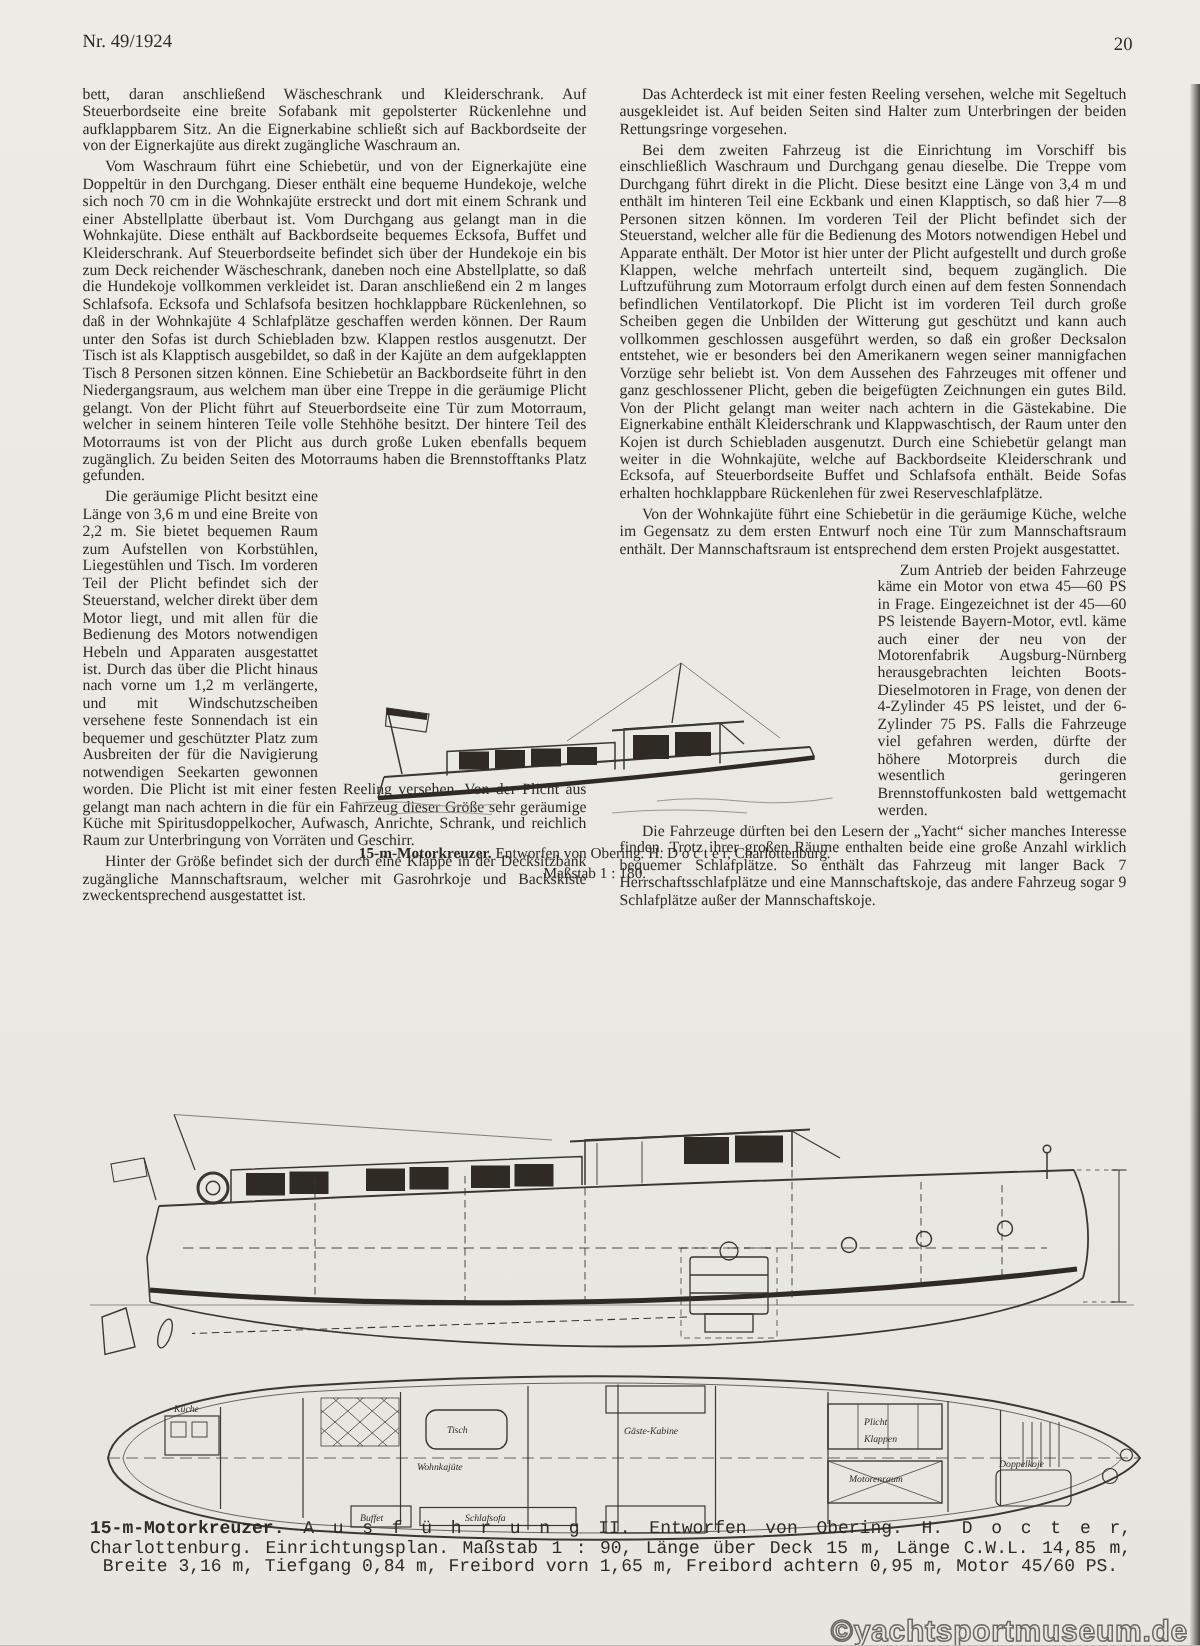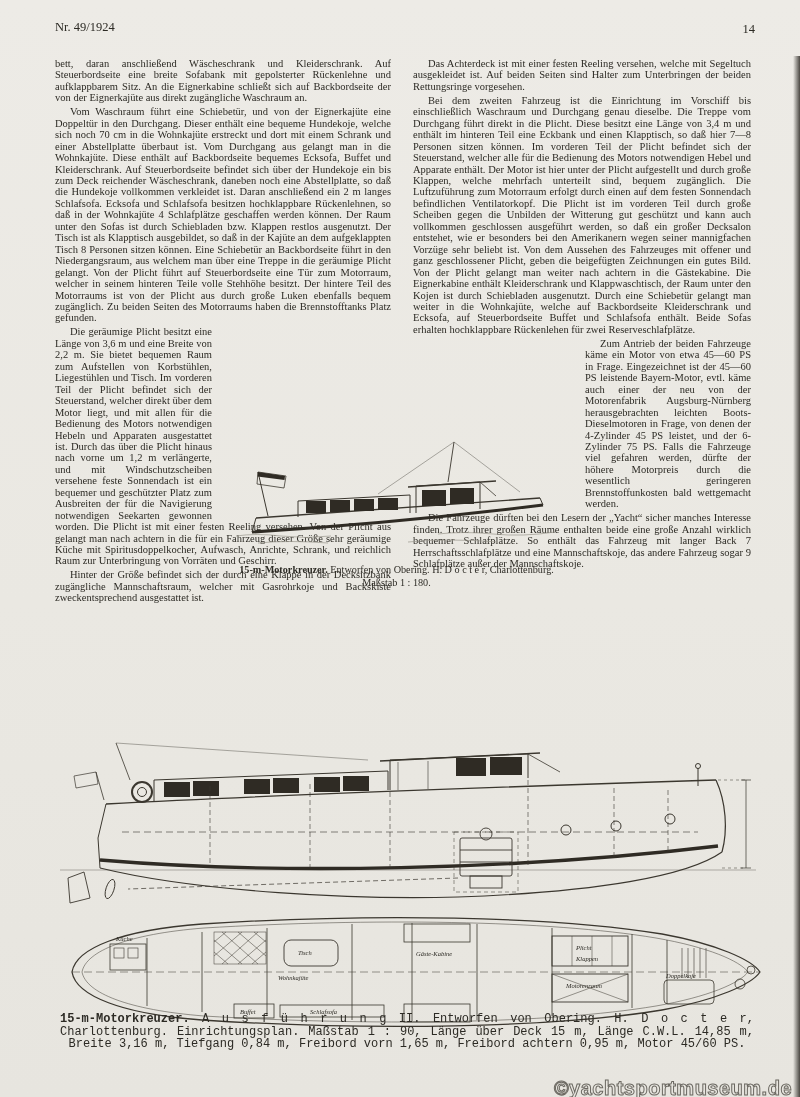--- a/index.html
+++ b/index.html
@@ -52,33 +52,34 @@
   }
   svg text { font-family:"Liberation Serif","DejaVu Serif",serif; font-style:italic;
              fill:#2c2a24; }
 </style>
 </head>
 <body>
 
 <div class="page">
 
   <span class="hdr-issue">Nr. 49/1924</span>
-  <span class="hdr-page">14</span>
+  <span class="hdr-page">20</span>
 
   <div class="col col-left">
     <p class="noindent">bett, daran anschließend Wäscheschrank und Kleiderschrank. Auf Steuerbordseite eine breite Sofabank mit gepolsterter Rückenlehne und aufklappbarem Sitz. An die Eignerkabine schließt sich auf Backbordseite der von der Eignerkajüte aus direkt zugängliche Waschraum an.</p>
     <p>Vom Waschraum führt eine Schiebetür, und von der Eignerkajüte eine Doppeltür in den Durchgang. Dieser enthält eine bequeme Hundekoje, welche sich noch 70 cm in die Wohnkajüte erstreckt und dort mit einem Schrank und einer Abstellplatte überbaut ist. Vom Durchgang aus gelangt man in die Wohnkajüte. Diese enthält auf Backbordseite bequemes Ecksofa, Buffet und Kleiderschrank. Auf Steuerbordseite befindet sich über der Hundekoje ein bis zum Deck reichender Wäscheschrank, daneben noch eine Abstellplatte, so daß die Hundekoje vollkommen verkleidet ist. Daran anschließend ein 2 m langes Schlafsofa. Ecksofa und Schlafsofa besitzen hochklappbare Rückenlehnen, so daß in der Wohnkajüte 4 Schlafplätze geschaffen werden können. Der Raum unter den Sofas ist durch Schiebladen bzw. Klappen restlos ausgenutzt. Der Tisch ist als Klapptisch ausgebildet, so daß in der Kajüte an dem aufgeklappten Tisch 8 Personen sitzen können. Eine Schiebetür an Backbordseite führt in den Niedergangsraum, aus welchem man über eine Treppe in die geräumige Plicht gelangt. Von der Plicht führt auf Steuerbordseite eine Tür zum Motorraum, welcher in seinem hinteren Teile volle Stehhöhe besitzt. Der hintere Teil des Motorraums ist von der Plicht aus durch große Luken ebenfalls bequem zugänglich. Zu beiden Seiten des Motorraums haben die Brennstofftanks Platz gefunden.</p>
     <div class="spacer-r"></div>
     <p>Die geräumige Plicht besitzt eine Länge von 3,6 m und eine Breite von 2,2 m. Sie bietet bequemen Raum zum Aufstellen von Korbstühlen, Liegestühlen und Tisch. Im vorderen Teil der Plicht befindet sich der Steuerstand, welcher direkt über dem Motor liegt, und mit allen für die Bedienung des Motors notwendigen Hebeln und Apparaten ausgestattet ist. Durch das über die Plicht hinaus nach vorne um 1,2 m verlängerte, und mit Windschutzscheiben versehene feste Sonnendach ist ein bequemer und geschützter Platz zum Ausbreiten der für die Navigierung notwendigen Seekarten gewonnen worden. Die Plicht ist mit einer festen Reeling versehen. Von der Plicht aus gelangt man nach achtern in die für ein Fahrzeug dieser Größe sehr geräumige Küche mit Spiritusdoppelkocher, Aufwasch, Anrichte, Schrank, und reichlich Raum zur Unterbringung von Vorräten und Geschirr.</p>
     <p>Hinter der Größe befindet sich der durch eine Klappe in der Decksitzbank zugängliche Mannschaftsraum, welcher mit Gasrohrkoje und Backskiste zweckentsprechend ausgestattet ist.</p>
   </div>
 
   <div class="col col-right">
     <p>Das Achterdeck ist mit einer festen Reeling versehen, welche mit Segeltuch ausgekleidet ist. Auf beiden Seiten sind Halter zum Unterbringen der beiden Rettungsringe vorgesehen.</p>
     <p>Bei dem zweiten Fahrzeug ist die Einrichtung im Vorschiff bis einschließlich Waschraum und Durchgang genau dieselbe. Die Treppe vom Durchgang führt direkt in die Plicht. Diese besitzt eine Länge von 3,4 m und enthält im hinteren Teil eine Eckbank und einen Klapptisch, so daß hier 7—8 Personen sitzen können. Im vorderen Teil der Plicht befindet sich der Steuerstand, welcher alle für die Bedienung des Motors notwendigen Hebel und Apparate enthält. Der Motor ist hier unter der Plicht aufgestellt und durch große Klappen, welche mehrfach unterteilt sind, bequem zugänglich. Die Luftzuführung zum Motorraum erfolgt durch einen auf dem festen Sonnendach befindlichen Ventilatorkopf. Die Plicht ist im vorderen Teil durch große Scheiben gegen die Unbilden der Witterung gut geschützt und kann auch vollkommen geschlossen ausgeführt werden, so daß ein großer Decksalon entstehet, wie er besonders bei den Amerikanern wegen seiner mannigfachen Vorzüge sehr beliebt ist. Von dem Aussehen des Fahrzeuges mit offener und ganz geschlossener Plicht, geben die beigefügten Zeichnungen ein gutes Bild. Von der Plicht gelangt man weiter nach achtern in die Gästekabine. Die Eignerkabine enthält Kleiderschrank und Klappwaschtisch, der Raum unter den Kojen ist durch Schiebladen ausgenutzt. Durch eine Schiebetür gelangt man weiter in die Wohnkajüte, welche auf Backbordseite Kleiderschrank und Ecksofa, auf Steuerbordseite Buffet und Schlafsofa enthält. Beide Sofas erhalten hochklappbare Rückenlehen für zwei Reserveschlafplätze.</p>
+    <p>Von der Wohnkajüte führt eine Schiebetür in die geräumige Küche, welche im Gegensatz zu dem ersten Entwurf noch eine Tür zum Mannschaftsraum enthält. Der Mannschaftsraum ist entsprechend dem ersten Projekt ausgestattet.</p>
     <div class="spacer-l"></div>
     <p>Zum Antrieb der beiden Fahrzeuge käme ein Motor von etwa 45—60 PS in Frage. Eingezeichnet ist der 45—60 PS leistende Bayern-Motor, evtl. käme auch einer der neu von der Motorenfabrik Augsburg-Nürnberg herausgebrachten leichten Boots-Dieselmotoren in Frage, von denen der 4-Zylinder 45 PS leistet, und der 6-Zylinder 75 PS. Falls die Fahrzeuge viel gefahren werden, dürfte der höhere Motorpreis durch die wesentlich geringeren Brennstoffunkosten bald wettgemacht werden.</p>
     <p>Die Fahrzeuge dürften bei den Lesern der „Yacht“ sicher manches Interesse finden. Trotz ihrer großen Räume enthalten beide eine große Anzahl wirklich bequemer Schlafplätze. So enthält das Fahrzeug mit langer Back 7 Herrschaftsschlafplätze und eine Mannschaftskoje, das andere Fahrzeug sogar 9 Schlafplätze außer der Mannschaftskoje.</p>
   </div>
 
   <figure class="fig-mid">
     <svg width="337" height="114" viewBox="0 0 337 114">
       <g stroke="#3b372f" fill="none" stroke-width="1">
 
         <g stroke="#9a968c" stroke-width="0.7">

